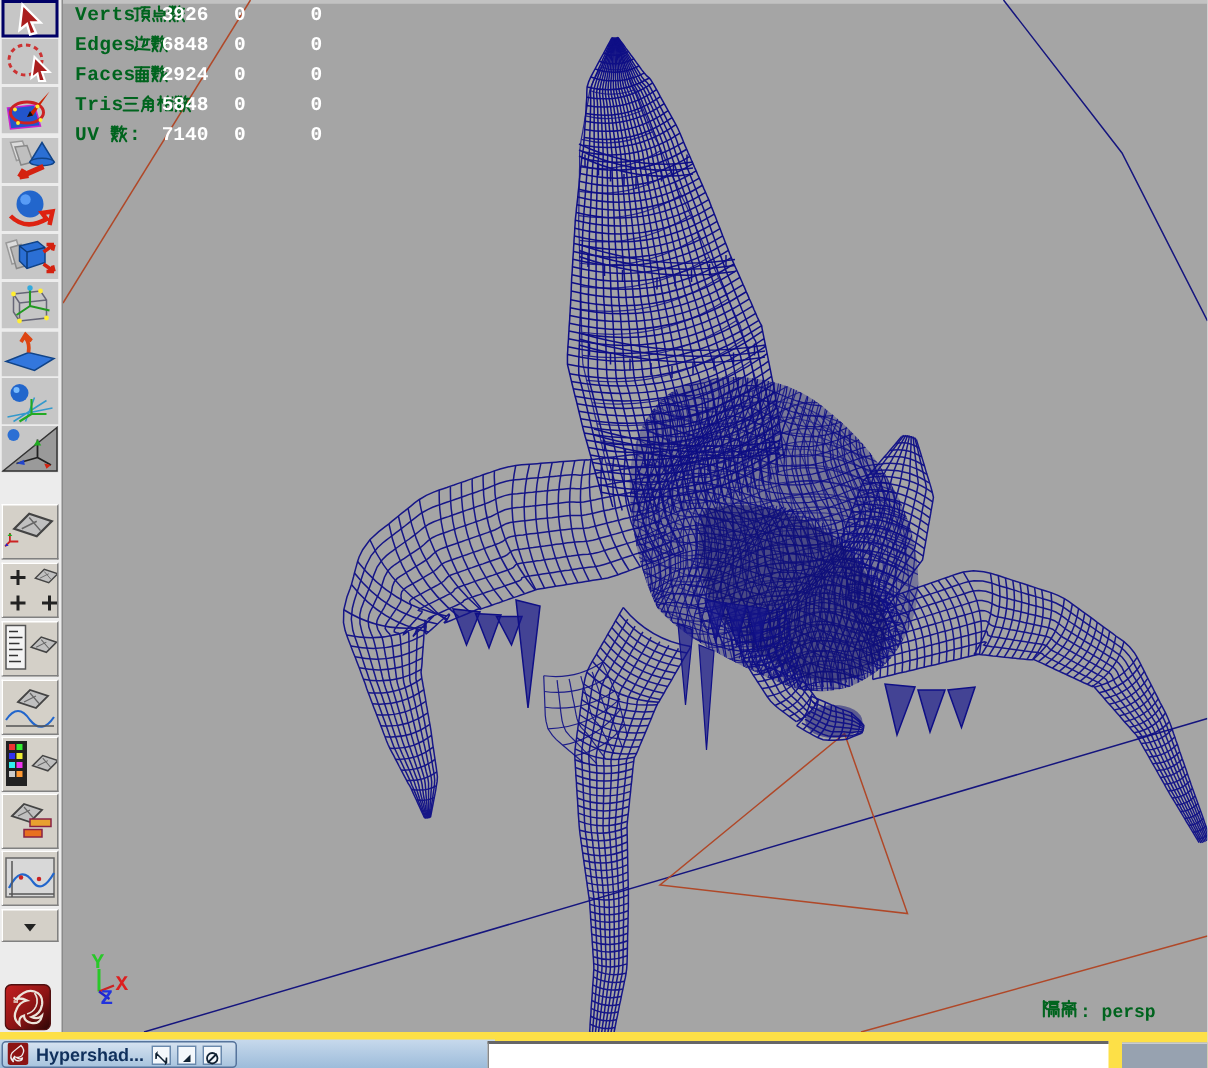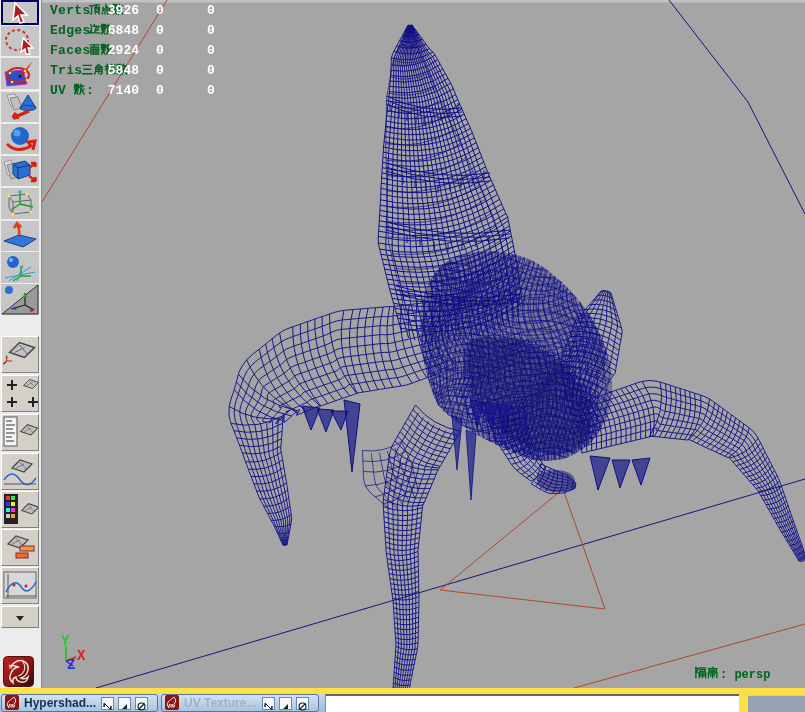--- a/index.html
+++ b/index.html
@@ -1143,32 +1143,15 @@
             <path d="M2,2 L6,6 M2,6 L2,2.5 L2.5,2 Z M9,9 L5,5 M9,5 L9,8.5 L8.5,9 Z" stroke="#123" fill="#123"></path>
           </svg></div>
         <div style="position:absolute;left:116px;top:2px;width:13px;height:13px;background:#f4f8fc;border:1px solid #6888ac;box-sizing:border-box"><svg width="11" height="11" viewBox="0 0 11 11">
             <path d="M8,3 L8,8 L3,8 Z" fill="#123"></path>
           </svg></div>
         <div style="position:absolute;left:133px;top:2px;width:13px;height:13px;background:#f4f8fc;border:1px solid #6888ac;box-sizing:border-box"><svg width="11" height="11" viewBox="0 0 11 11">
             <circle cx="5.5" cy="5.5" r="3.5" fill="none" stroke="#123" stroke-width="1.2"></circle>
             <path d="M2.5,8.5 L8.5,2.5" stroke="#123" stroke-width="1.2"></path>
           </svg></div>
       </div>
-      <div style="position:absolute;left:161px;top:6px;width:158px;height:18px;background:linear-gradient(#d5e2f0,#a8c4de);border:1px solid #56749c;border-radius:3px;box-sizing:border-box">
-        <svg width="14" height="15" style="position:absolute;left:3px;top:0px" viewBox="0 0 14 15">
-          <rect width="14" height="15" rx="2" fill="#8c1414"></rect>
-          <path d="M9,2 Q12,5 10,8 Q9,10 6,10 Q9,12 10,10 Q10,13 6,12 Q4,11 5,9 Q3,11 4,13 Q1,10 3,7 Q5,5 9,2 Z" fill="none" stroke="#eee" stroke-width="0.9"></path>
-        </svg>
-        <div style="position:absolute;left:22px;top:1px;font-family:&quot;Liberation Sans&quot;,sans-serif;font-weight:bold;font-size:12px;color:#9ab2cc">UV Texture...</div>
-        <div style="position:absolute;left:100px;top:2px;width:13px;height:13px;background:#f4f8fc;border:1px solid #6888ac;box-sizing:border-box"><svg width="11" height="11" viewBox="0 0 11 11">
-            <path d="M2,2 L6,6 M2,6 L2,2.5 L2.5,2 Z M9,9 L5,5 M9,5 L9,8.5 L8.5,9 Z" stroke="#123" fill="#123"></path>
-          </svg></div>
-        <div style="position:absolute;left:117px;top:2px;width:13px;height:13px;background:#f4f8fc;border:1px solid #6888ac;box-sizing:border-box"><svg width="11" height="11" viewBox="0 0 11 11">
-            <path d="M8,3 L8,8 L3,8 Z" fill="#123"></path>
-          </svg></div>
-        <div style="position:absolute;left:134px;top:2px;width:13px;height:13px;background:#f4f8fc;border:1px solid #6888ac;box-sizing:border-box"><svg width="11" height="11" viewBox="0 0 11 11">
-            <circle cx="5.5" cy="5.5" r="3.5" fill="none" stroke="#123" stroke-width="1.2"></circle>
-            <path d="M2.5,8.5 L8.5,2.5" stroke="#123" stroke-width="1.2"></path>
-          </svg></div>
-      </div>
       <div style="position:absolute;left:325px;top:6px;width:414px;height:18px;background:#fff;border-top:2px solid #666;border-left:1px solid #888;box-sizing:border-box"></div>
       <div style="position:absolute;left:748px;top:7px;width:57px;height:17px;background:#97a2b0;border-top:1px solid #c8ccd4"></div>
     </div>
   </div>
 </body></html>

